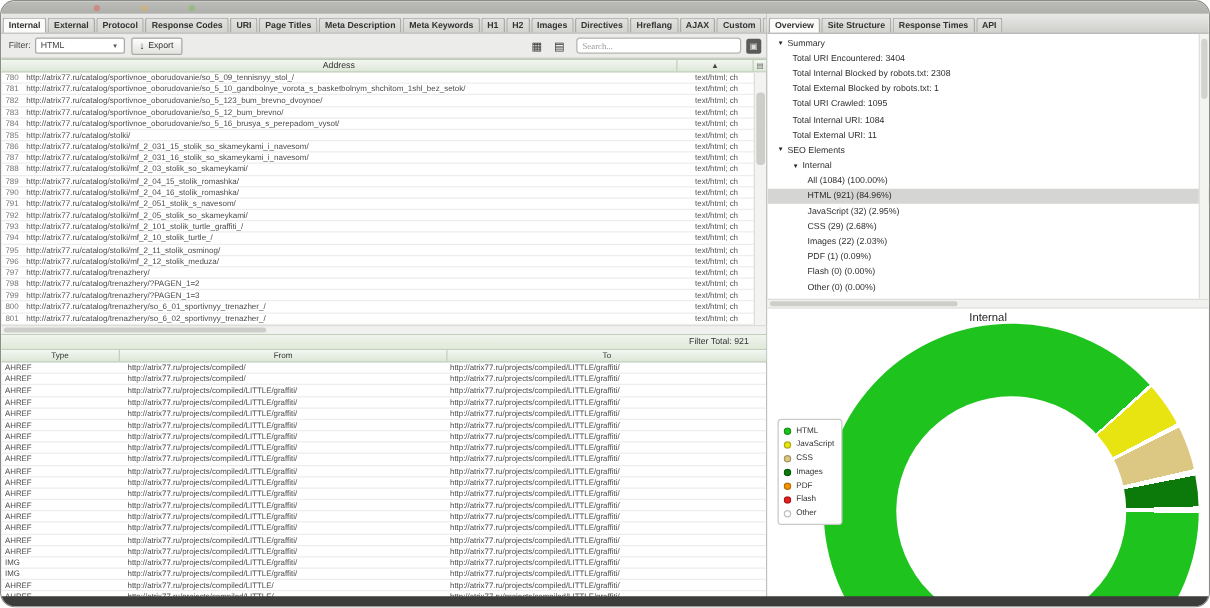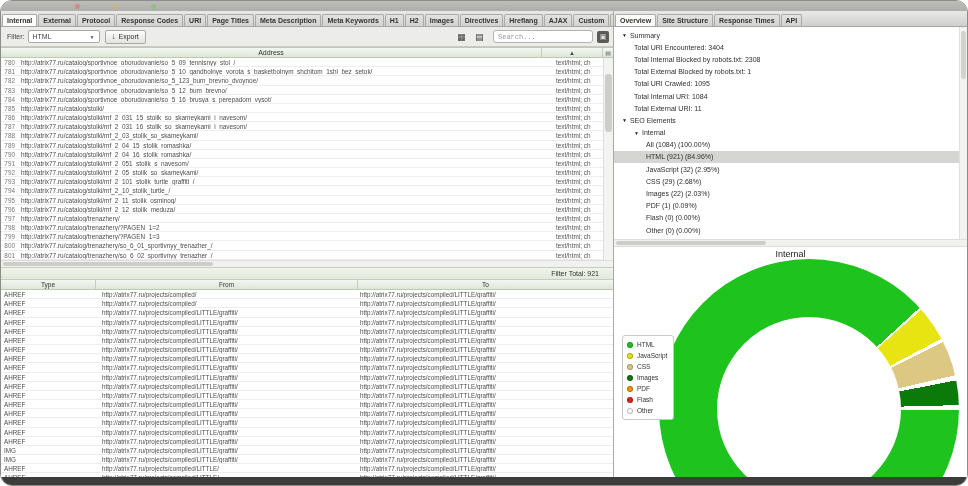--- a/index.html
+++ b/index.html
@@ -25,22 +25,22 @@
   .tb-label { margin:0 3px 0 2px; }
   .dropdown { width:72px; height:13px; background:#fff; border:1px solid #a9a9a6; border-radius:2px;
               display:flex; align-items:center; justify-content:space-between; padding:0 4px; font-size:7px; }
   .dd-arrow { font-size:5px; color:#555; }
   .btn { height:14px; margin-left:5px; background:linear-gradient(#fdfdfc,#e2e2df); border:1px solid #a9a9a6;
          border-radius:2px; display:flex; align-items:center; padding:0 6px; font-size:7px; color:#333; }
   .btn .bicon { margin-right:3px; font-weight:bold; color:#2b2b2b; font-size:8px; }
   .tb-spacer { flex:1; }
   .icon-btn { width:15px; height:14px; margin-left:3px; display:flex; align-items:center; justify-content:center;
               font-size:9px; color:#3a3a3a; }
-  .search { width:100px; height:13px; margin-left:6px; border:1px solid #b3b3b0; border-radius:3px;
-            font-size:7px; padding:0 4px; color:#444; font-family:Liberation Mono, monospace; }
+  .search { width:132px; height:13px; margin-left:6px; border:1px solid #b3b3b0; border-radius:3px;
+            font-size:7px; padding:0 4px; color:#444; font-family:Liberation Serif, serif; }
   .search::placeholder { color:#999; }
   .sq-icon { width:12px; height:12px; margin-left:4px; background:#5a5a58; border-radius:2px;
              color:#ddd; font-size:7px; display:flex; align-items:center; justify-content:center; }
 
   .addr-header { height:11px; display:flex; background:linear-gradient(#f3f7f1,#dde6d8);
                  border:1px solid #bccab4; border-left:none; border-right:none; font-size:7px; color:#333; }
   .ah-address { width:541px; text-align:center; line-height:10px; border-right:1px solid #c3cfbc; }
   .ah-ct { width:61px; text-align:center; line-height:10px; font-size:6px; color:#444; border-right:1px solid #c3cfbc; }
   .ah-corner { flex:1; text-align:center; line-height:10px; font-size:6px; color:#666; }
 

